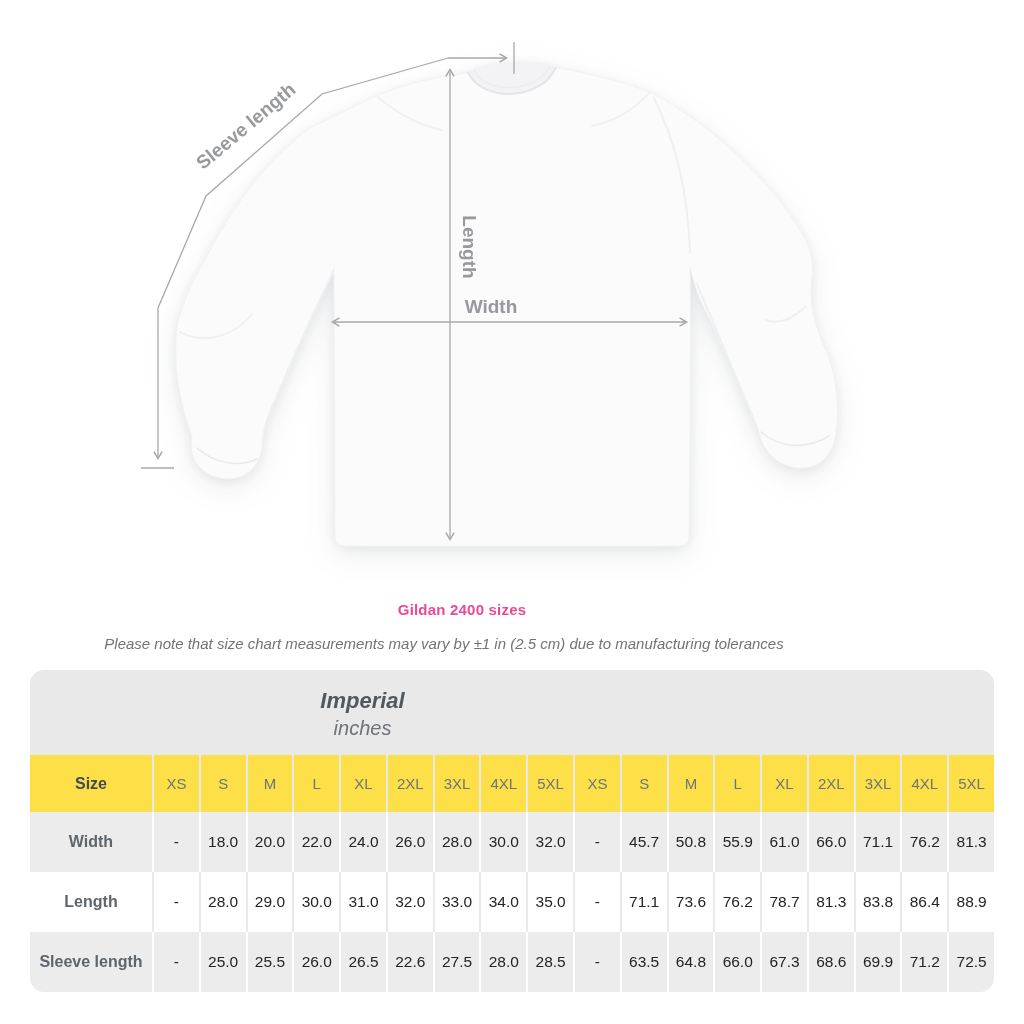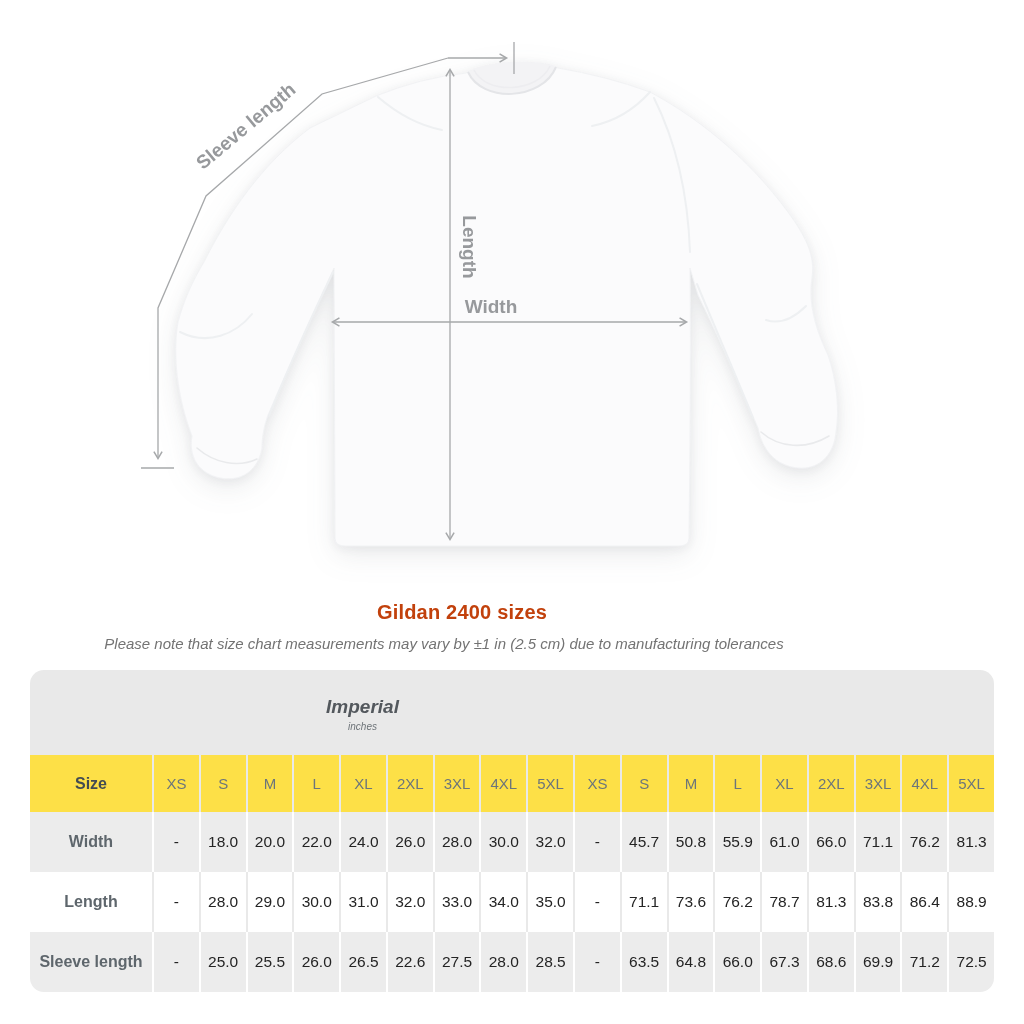--- a/index.html
+++ b/index.html
@@ -12,37 +12,37 @@
 
   
   .diagram-svg{position:absolute;top:0;left:0;}
   .shirt{filter:drop-shadow(0 9px 14px rgba(70,75,85,.10)) drop-shadow(0 2px 5px rgba(70,75,85,.07));}
   .meas{stroke:var(--line-color,#a6a8aa);stroke-width:1.3;fill:none;}
   .meas-label{fill:var(--label-color,#97999c);font-size:19px;font-weight:bold;}
 
   
   .title{
     position:absolute;top:601px;left:0;width:924px;text-align:center;
-    font-size:20px;font-weight:bold;color:#c2410c;letter-spacing:.2px;
+    font-size:15px;font-weight:bold;color:#ec4899;letter-spacing:.2px;
   }
   .subtitle{
     position:absolute;top:635px;left:0;width:888px;text-align:center;
     font-size:15px;font-style:italic;color:#737373;
   }
 
   
   .size-table{
     position:absolute;top:670px;left:30px;width:964px;height:322px;
     border-radius:14px;overflow:hidden;background:#ffffff;
   }
   .grid-row{display:grid;grid-template-columns:122px repeat(18,1fr);}
   .unit-band{height:85px;background:#e9e9e9;}
   .unit-cell{display:flex;flex-direction:column;align-items:center;justify-content:center;gap:3px;padding-top:2px;}
-  .unit-name{font-size:19px;font-weight:bold;font-style:italic;color:#53585d;}
-  .unit-sub{font-size:10px;font-style:italic;color:#6d7378;}
+  .unit-name{font-size:22px;font-weight:bold;font-style:italic;color:#53585d;}
+  .unit-sub{font-size:20px;font-style:italic;color:#6d7378;}
 
   .size-header-row{height:57px;background:#fde047;}
   .trow{height:60px;}
   .r-gray{background:#ececec;}
   .r-white{background:#ffffff;}
 
   .cell{display:flex;align-items:center;justify-content:center;white-space:nowrap;}
   .c-label{font-size:16px;font-weight:bold;color:#5e666c;}
   .c-sizehead{font-size:16px;font-weight:bold;color:#434c52;}
   .c-size{font-size:15px;font-weight:normal;color:#6c757b;}

